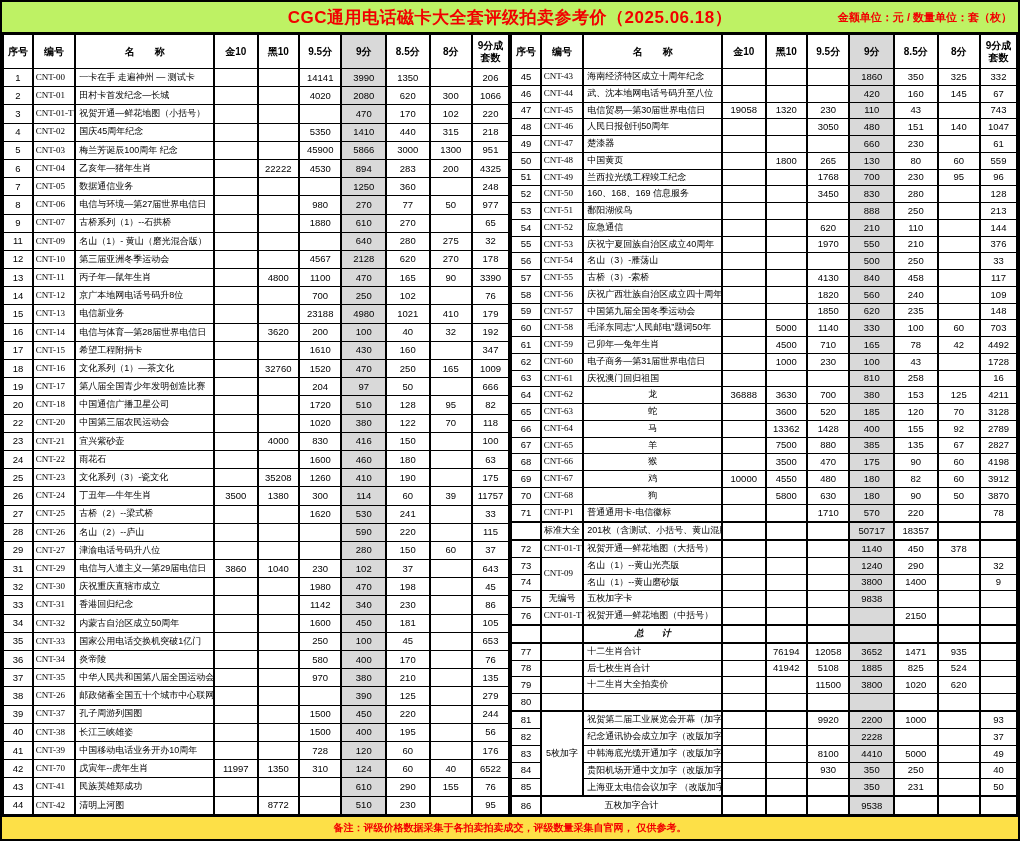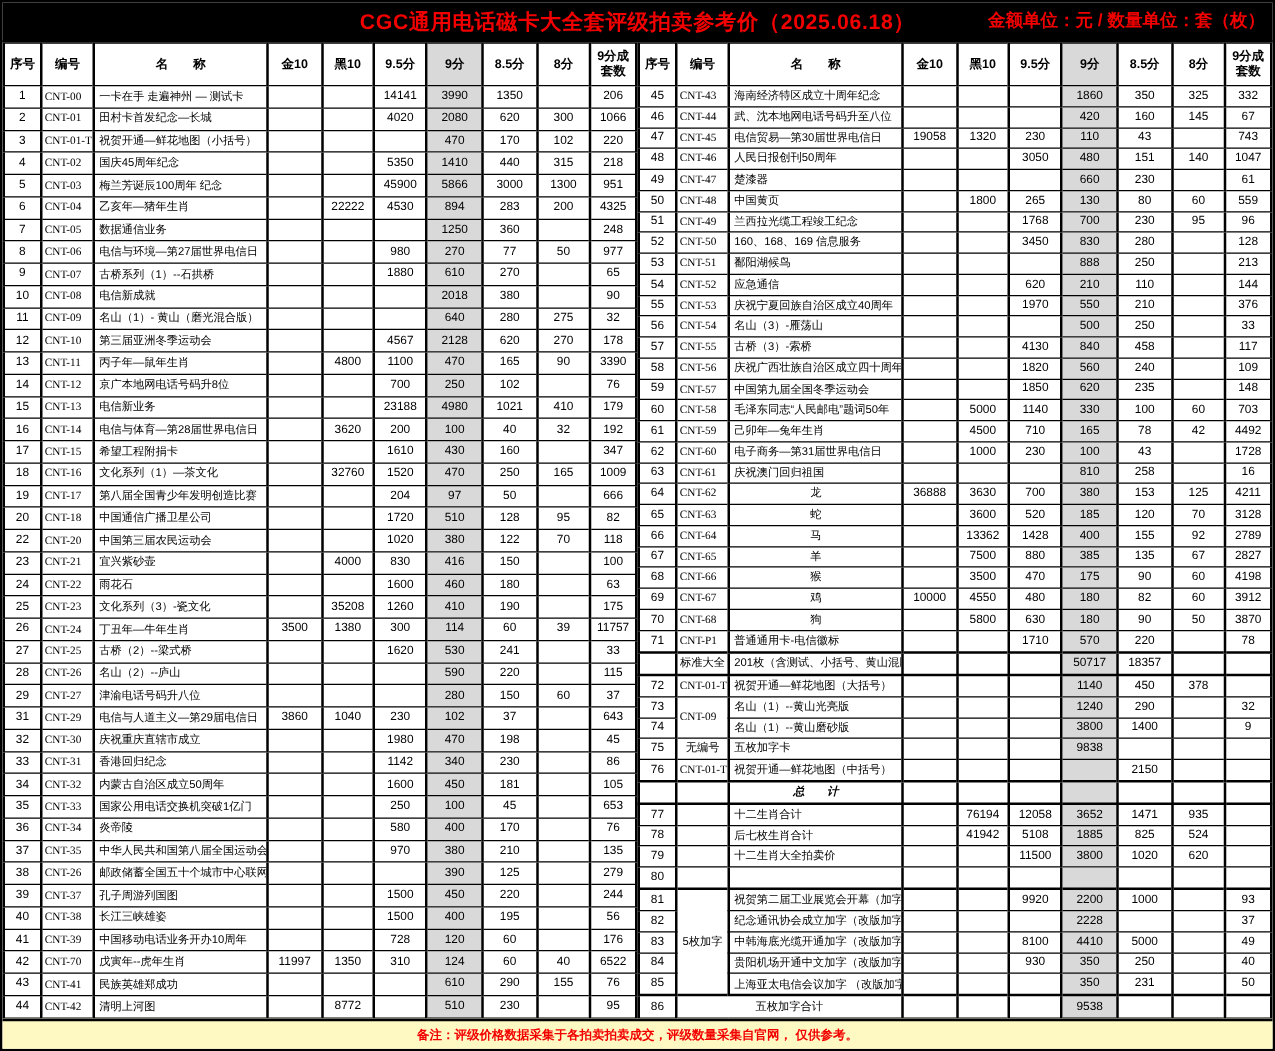--- a/index.html
+++ b/index.html
@@ -2,42 +2,42 @@
 <html><head>
 <meta charset="utf-8">
 <style>
   html,body{margin:0;padding:0;background:#eee;}
   .page{
     width:1020px;height:841px;box-sizing:border-box;background:#fff;
     border:2px solid #000;display:flex;flex-direction:column;
     font-family:"Liberation Sans",sans-serif;
   }
   .titlebar{position:relative;height:30px;flex:0 0 30px;border-bottom:2px solid #000;
-    display:flex;align-items:center;justify-content:center;background:#000000;}
+    display:flex;align-items:center;justify-content:center;background:#bef264;}
   .title{color:#f20000;font-weight:bold;font-size:17px;letter-spacing:.5px;}
   .units{position:absolute;right:6px;top:50%;transform:translateY(-50%);
-    color:#f20000;font-weight:bold;font-size:14px;}
+    color:#f20000;font-weight:bold;font-size:11px;}
   .tables{flex:1 1 auto;display:flex;overflow:hidden;}
   .tables table{border-collapse:collapse;table-layout:fixed;width:50%;height:100%;}
   th,td{
     border:1px solid #000;border-left-width:2px;border-right-width:2px;
     padding:0;text-align:center;overflow:hidden;white-space:nowrap;
     font-size:9.5px;line-height:1.05;color:#000;background:#fff;
   }
   th{height:33px;font-size:10px;font-weight:bold;white-space:normal;line-height:1.15;}
   th.gray,td.gray{background:#d9d9d9;}
   td.c-name{text-align:left;padding-left:3px;font-size:9px;}
   td.c-name.center{text-align:center;padding-left:0;}
   td.c-code{font-family:"Liberation Serif",serif;font-size:9px;text-align:left;padding-left:2px;}
   td.c-code.cn{font-family:"Liberation Sans",sans-serif;text-align:center;padding-left:0;}
   tr.tt td{border-top-width:2px;}
   tr.tb td{border-bottom-width:2px;}
   tr.bold td{font-weight:bold;font-style:italic;}
   .note{flex:0 0 22px;border-top:2px solid #000;display:flex;align-items:center;justify-content:center;
-    color:#f20000;font-weight:bold;font-size:10px;background:#fef9c3;}
+    color:#f20000;font-weight:bold;font-size:10px;background:#fde047;}
 </style>
 </head>
 <body>
 
 <div class="page">
   <div class="titlebar">
     <span class="title">CGC通用电话磁卡大全套评级拍卖参考价（2025.06.18）</span>
     <span class="units">金额单位：元 / 数量单位：套（枚）</span>
   </div>
   <div class="tables">
@@ -171,32 +171,20 @@
             <td class="c-name">古桥系列（1）--石拱桥</td>
             <td class="c-g10"></td>
             <td class="c-b10"></td>
             <td class="c-s95">1880</td>
             <td class="c-s9 gray">610</td>
             <td class="c-s85">270</td>
             <td class="c-s8"></td>
             <td class="c-sets">65</td>
           </tr>
           <tr>
-            <td class="c-no">10</td>
-            <td class="c-code">CNT-08</td>
-            <td class="c-name">电信新成就</td>
-            <td class="c-g10"></td>
-            <td class="c-b10"></td>
-            <td class="c-s95"></td>
-            <td class="c-s9 gray">2018</td>
-            <td class="c-s85">380</td>
-            <td class="c-s8"></td>
-            <td class="c-sets">90</td>
-          </tr>
-          <tr>
             <td class="c-no">11</td>
             <td class="c-code">CNT-09</td>
             <td class="c-name">名山（1）- 黄山（磨光混合版）</td>
             <td class="c-g10"></td>
             <td class="c-b10"></td>
             <td class="c-s95"></td>
             <td class="c-s9 gray">640</td>
             <td class="c-s85">280</td>
             <td class="c-s8">275</td>
             <td class="c-sets">32</td>

